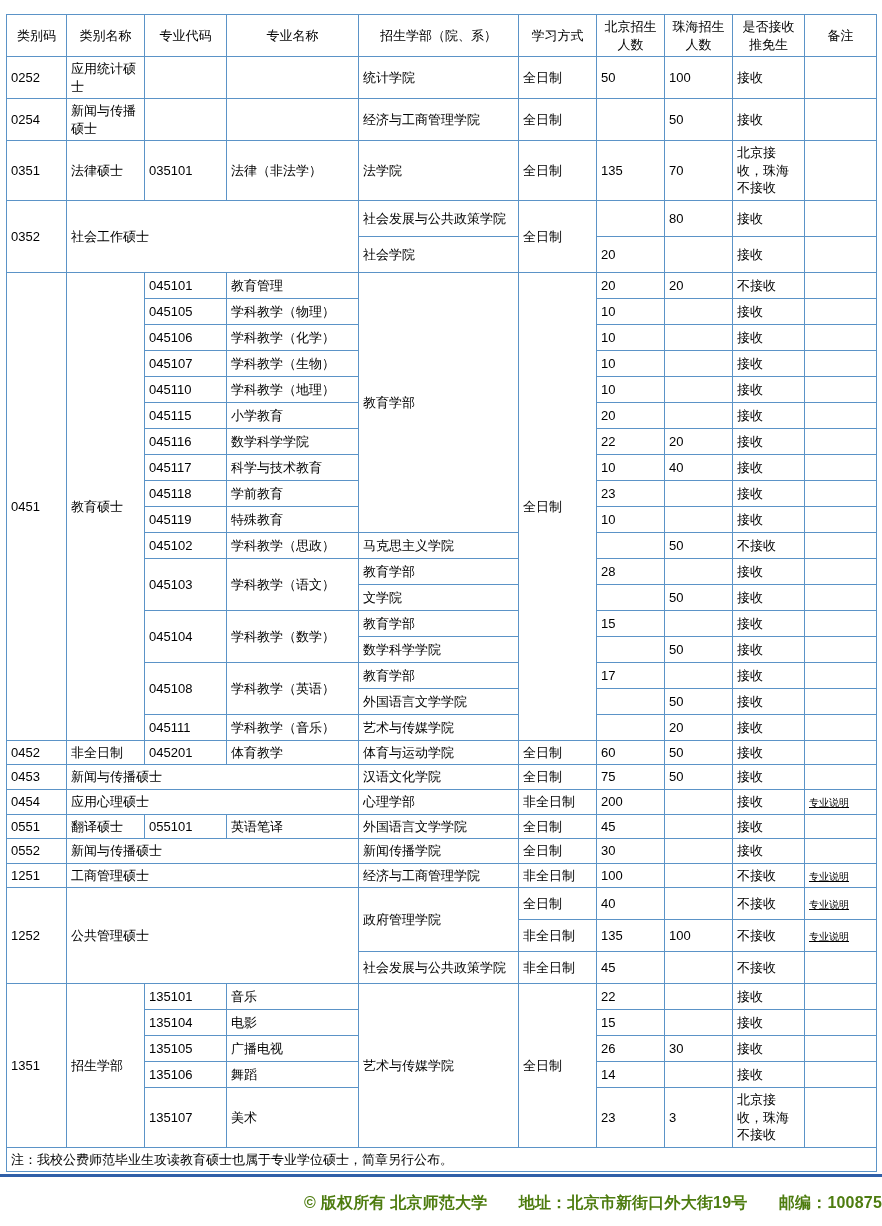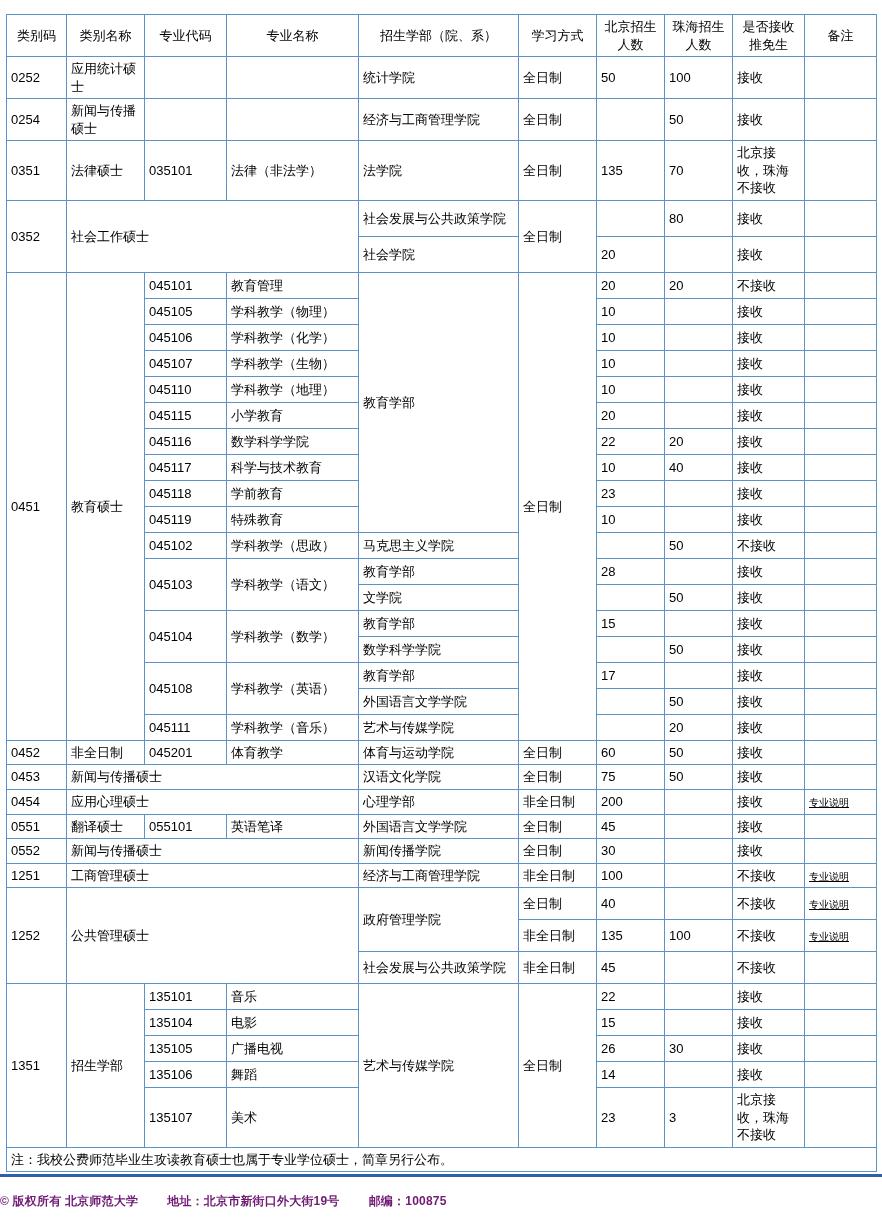--- a/index.html
+++ b/index.html
@@ -67,24 +67,24 @@
   .footer {
     position: absolute;
     left: 0;
     bottom: 0;
     width: 882px;
     height: 52px;
     background: #ffffff;
     border-top: 3px solid #2f5fa8;
   }
   .footer-inner {
-    text-align: left;
-    font-size: 12px;
+    text-align: right;
+    font-size: 16px;
     font-weight: bold;
-    color: #701a75;
+    color: #4d7c0f;
     padding-top: 16px;
     letter-spacing: 0.2px;
   }
   .footer-sep { display: inline-block; width: 22px; }
 </style>
 </head>
 <body>
 
 <div class="page">
   <table class="majors">

